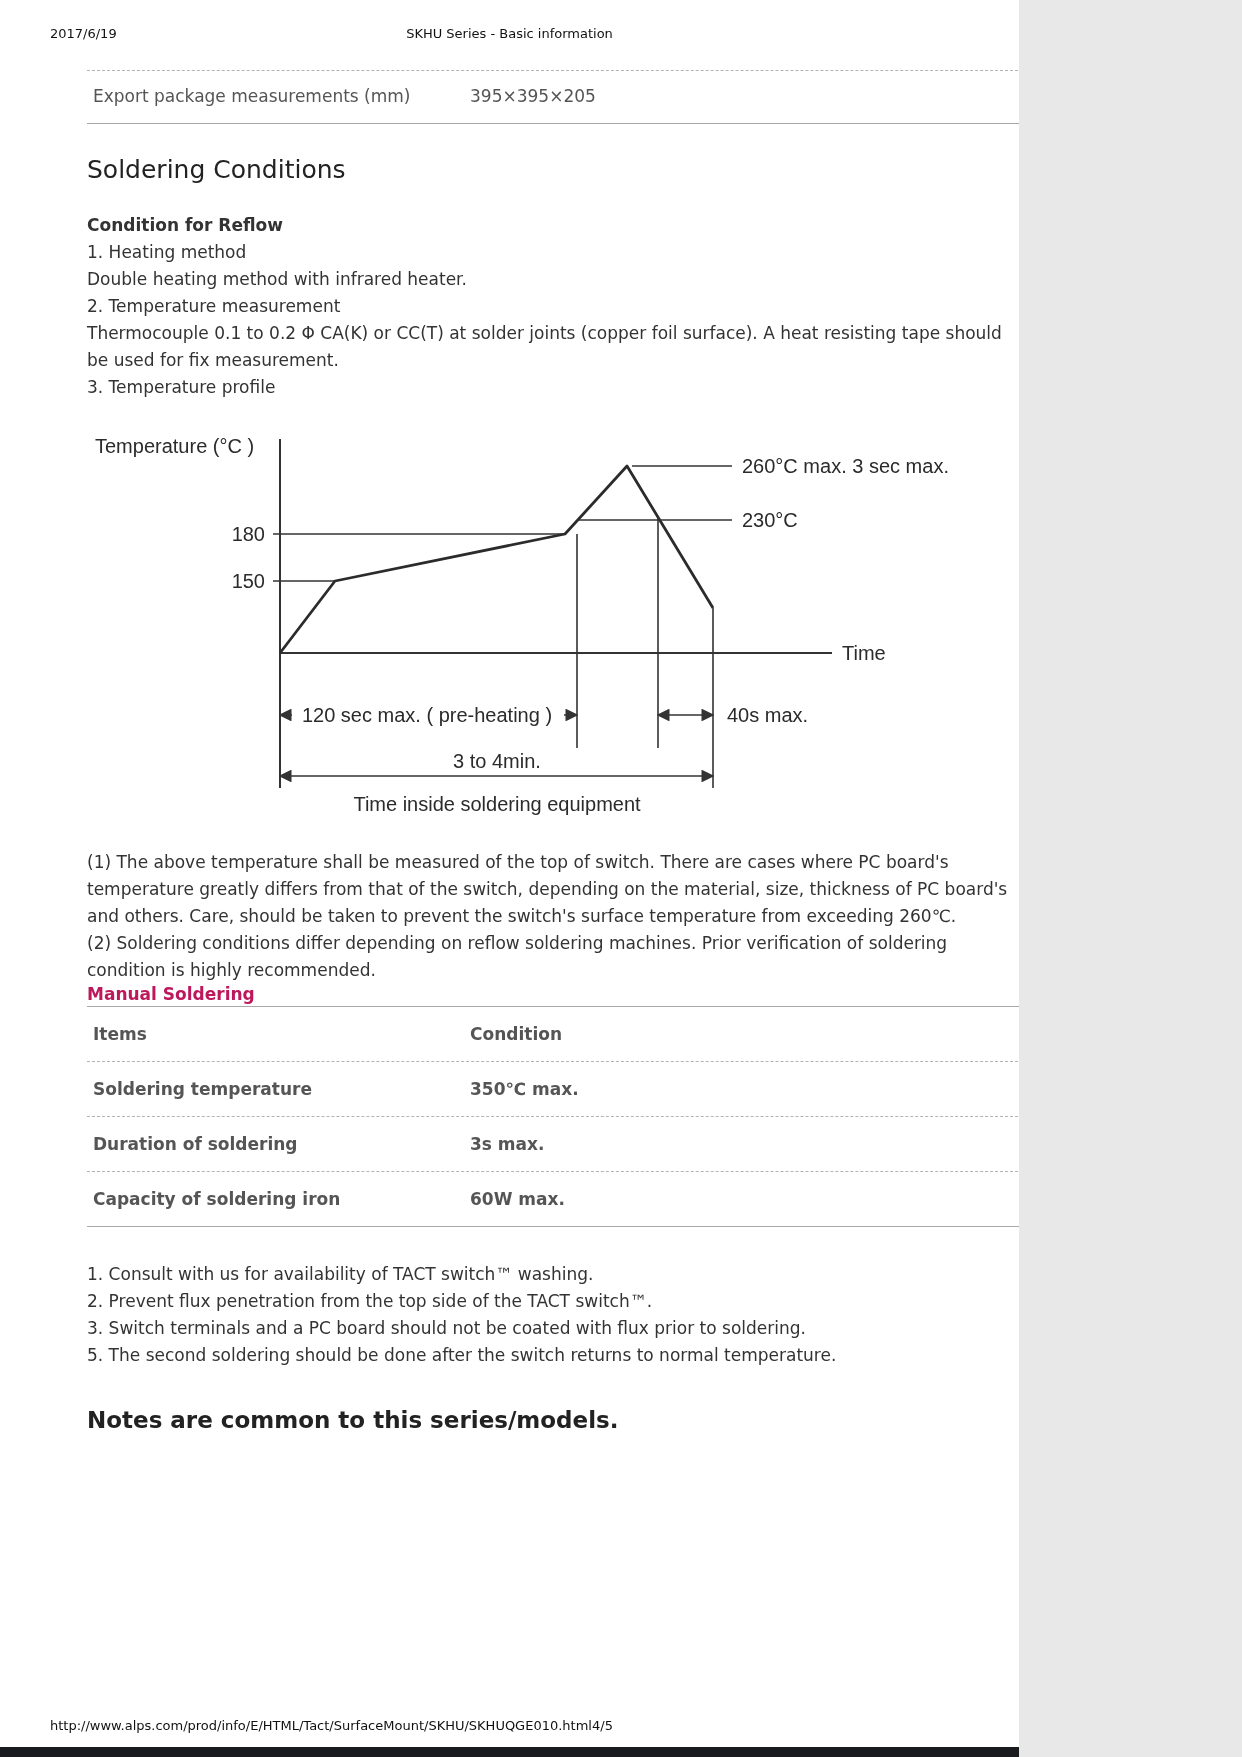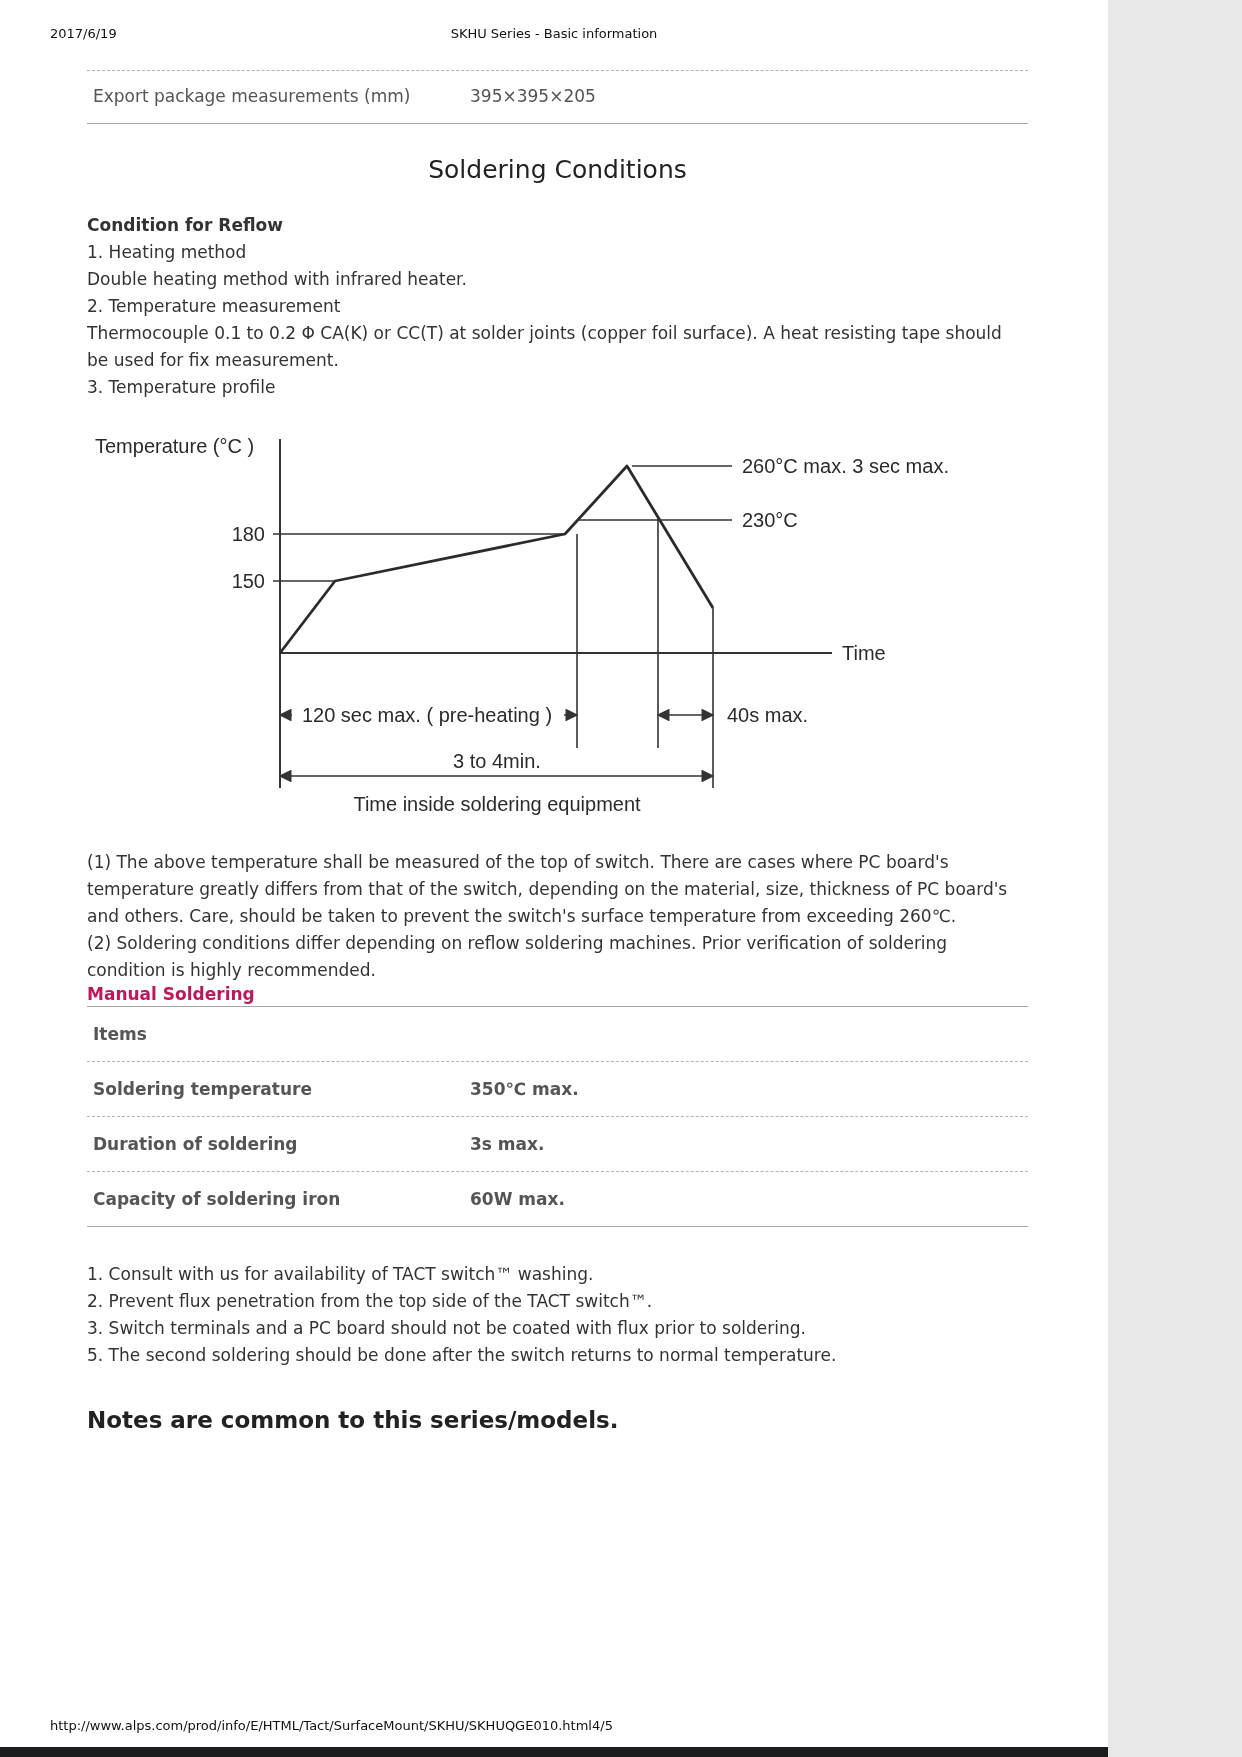--- a/index.html
+++ b/index.html
@@ -1,20 +1,20 @@
 <!DOCTYPE html>
 <html><head>
 <meta charset="utf-8">
 <title>SKHU Series - Basic information</title>
 <style>
   * { box-sizing: border-box; }
   html, body { margin: 0; padding: 0; background: #e8e8e8; }
   .page {
     position: relative;
-    width: 1108px;
+    width: 1019px;
     height: 1757px;
     background: #ffffff;
     font-family: "DejaVu Sans", "Liberation Sans", sans-serif;
     color: #333;
     overflow: hidden;
   }
   
   .print-header { position: absolute; top: 26px; left: 50px; right: 50px; height: 18px; font-size: 13px; color: #111; }
   .print-date { position: absolute; left: 0; top: 0; }
   .print-title { position: absolute; left: 0; right: 0; top: 0; text-align: center; }
@@ -34,21 +34,20 @@
   }
   .col-item { width: 377px; }
   .col-value { flex: 1; }
 
   .section-title {
     font-size: 25px;
     font-weight: 400;
     color: #222;
     margin: 30px 0 0 0;
     line-height: 32px;
-    text-align: center;
   }
   .subhead { font-size: 17px; font-weight: bold; color: #333; margin-top: 26px; line-height: 27px; }
   .bodyline { font-size: 17px; line-height: 27px; margin: 0; color: #333; }
 
   .chart-wrap { margin-top: 30px; height: 390px; }
   .axis    { stroke: #333; stroke-width: 2; }
   .thin    { stroke: #333; stroke-width: 1.6; }
   .profile { fill: none; stroke: #2b2b2b; stroke-width: 2.8; stroke-linejoin: round; }
   .dim     { stroke: #333; stroke-width: 1.6; }
   .clabel  { font-family: "Liberation Sans", sans-serif; font-size: 20px; fill: #2b2b2b; }
@@ -151,20 +150,21 @@
     </div>
 
     <p class="note-para">(1) The above temperature shall be measured of the top of switch. There are cases where PC board's temperature greatly differs from that of the switch, depending on the material, size, thickness of PC board's and others. Care, should be taken to prevent the switch's surface temperature from exceeding 260℃.</p>
     <p class="note-para">(2) Soldering conditions differ depending on reflow soldering machines. Prior verification of soldering condition is highly recommended.</p>
 
     <div class="manual-head">Manual Soldering</div>
 
     <div>
       <div class="mtable-row">
         <div class="col-item">Items</div>
+        <div class="col-value">Condition</div>
       </div>
       <div class="mtable-row">
         <div class="col-item">Soldering temperature</div>
         <div class="col-value">350℃ max.</div>
       </div>
       <div class="mtable-row">
         <div class="col-item">Duration of soldering</div>
         <div class="col-value">3s max.</div>
       </div>
       <div class="mtable-row last">

